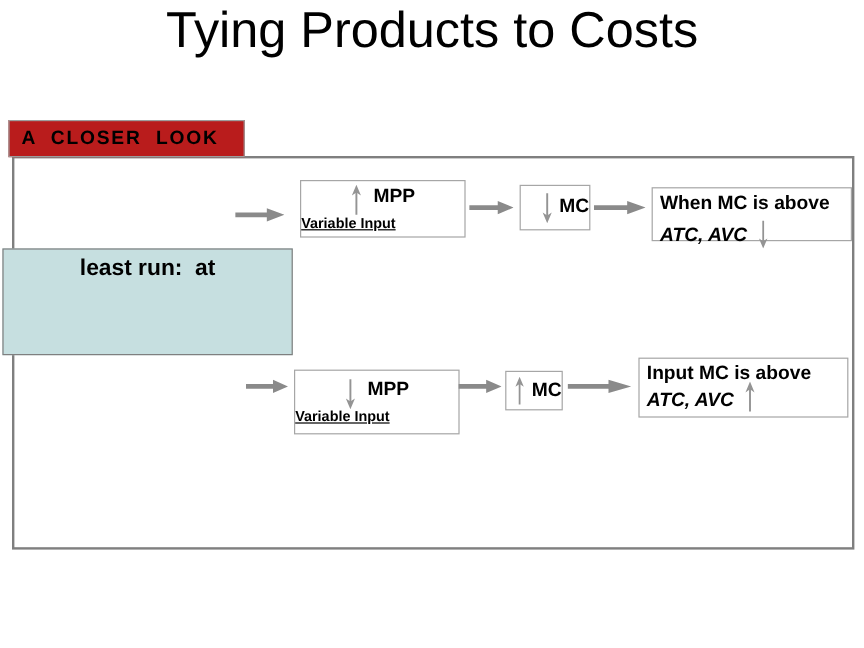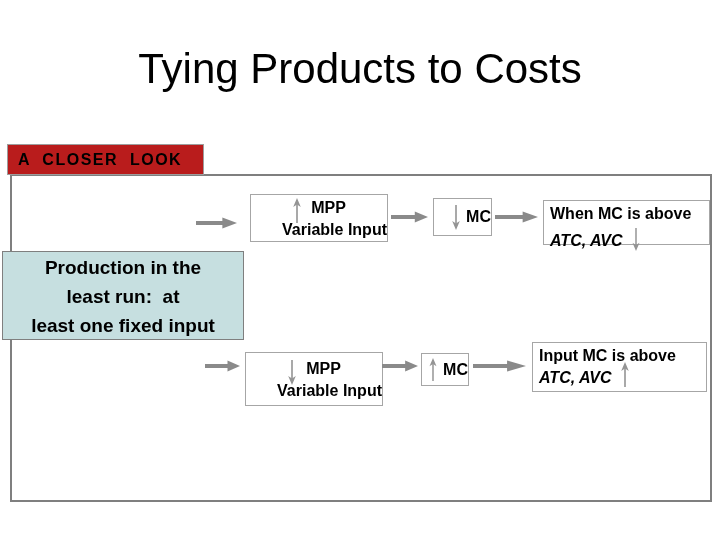--- a/index.html
+++ b/index.html
@@ -9,21 +9,21 @@
     --container-border:#7f7f7f;
     --production-bg:#c6dfe0;
     --ink:#000;
   }
   html,body{margin:0;padding:0;}
   body{
     width:720px;height:540px;background:#fff;
     font-family:"Liberation Sans", sans-serif;color:var(--ink);
     overflow:hidden;
   }
-  .slide{position:relative;width:720px;height:386px;margin-top:44px;}
+  .slide{position:relative;width:720px;height:386px;}
 
   .title{
     position:absolute;left:0;top:0;width:100%;
     text-align:center;font-size:42px;line-height:50px;font-weight:400;
   }
 
   .closer-look{
     position:absolute;left:7px;top:100px;width:197px;height:31px;
     background:#b91c1c;border:1px solid #9d9d9d;box-sizing:border-box;
     display:flex;align-items:center;padding-left:10px;
@@ -41,21 +41,21 @@
     position:absolute;background:#fff;
     border:1px solid var(--box-border);box-sizing:border-box;
     font-weight:bold;z-index:2;
   }
 
   .mpp-line1{
     display:flex;justify-content:center;align-items:flex-start;gap:9px;
     height:23px;margin-top:1px;font-size:16px;line-height:23px;text-align:right;
   }
   .mpp-line1 svg{margin-top:2px;flex:0 0 auto;}
-  .mpp-line2{text-align:right;font-size:16px;line-height:22px;}
+  .mpp-line2{text-align:left;font-size:12px;line-height:22px;text-decoration:underline;}
 
   .mc-box{
     display:flex;align-items:center;justify-content:flex-end;gap:5px;
     font-size:16px;
     padding-left:40px;
   }
   .mc-box svg{flex:0 0 auto;}
 
   .when-box{padding:3px 6px;font-size:16px;line-height:20px;}
   .when-line2{display:flex;gap:8px;align-items:flex-end;font-style:italic;}
@@ -125,23 +125,21 @@
     <div class="when-line2">
       <span>ATC, AVC</span>
       <svg class="small-arrow" width="10" height="24" viewBox="0 0 10 26">
         <line x1="5" y1="1" x2="5" y2="21"></line>
         <polygon points="5,26 1.2,17 5,19.6 8.8,17"></polygon>
       </svg>
     </div>
   </div>
 
   <div class="production">
-    <div>Production in the</div>
     <div class="pre">least run:  at</div>
-    <div>least one fixed input</div>
   </div>
 
   <svg class="flow-arrow" style="left:205px;top:316px;width:35px" viewBox="0 0 42 12" preserveAspectRatio="none">
     <path d="M0 4 H27 V0.5 L42 6 L27 11.5 V8 H0 Z"></path>
   </svg>
 
   <div class="box" style="left:245px;top:308px;width:138px;height:54px">
     <div class="mpp-line1" style="margin-top:4px">
       <svg class="small-arrow" width="10" height="26" viewBox="0 0 10 26">
         <line x1="5" y1="1" x2="5" y2="21"></line>

